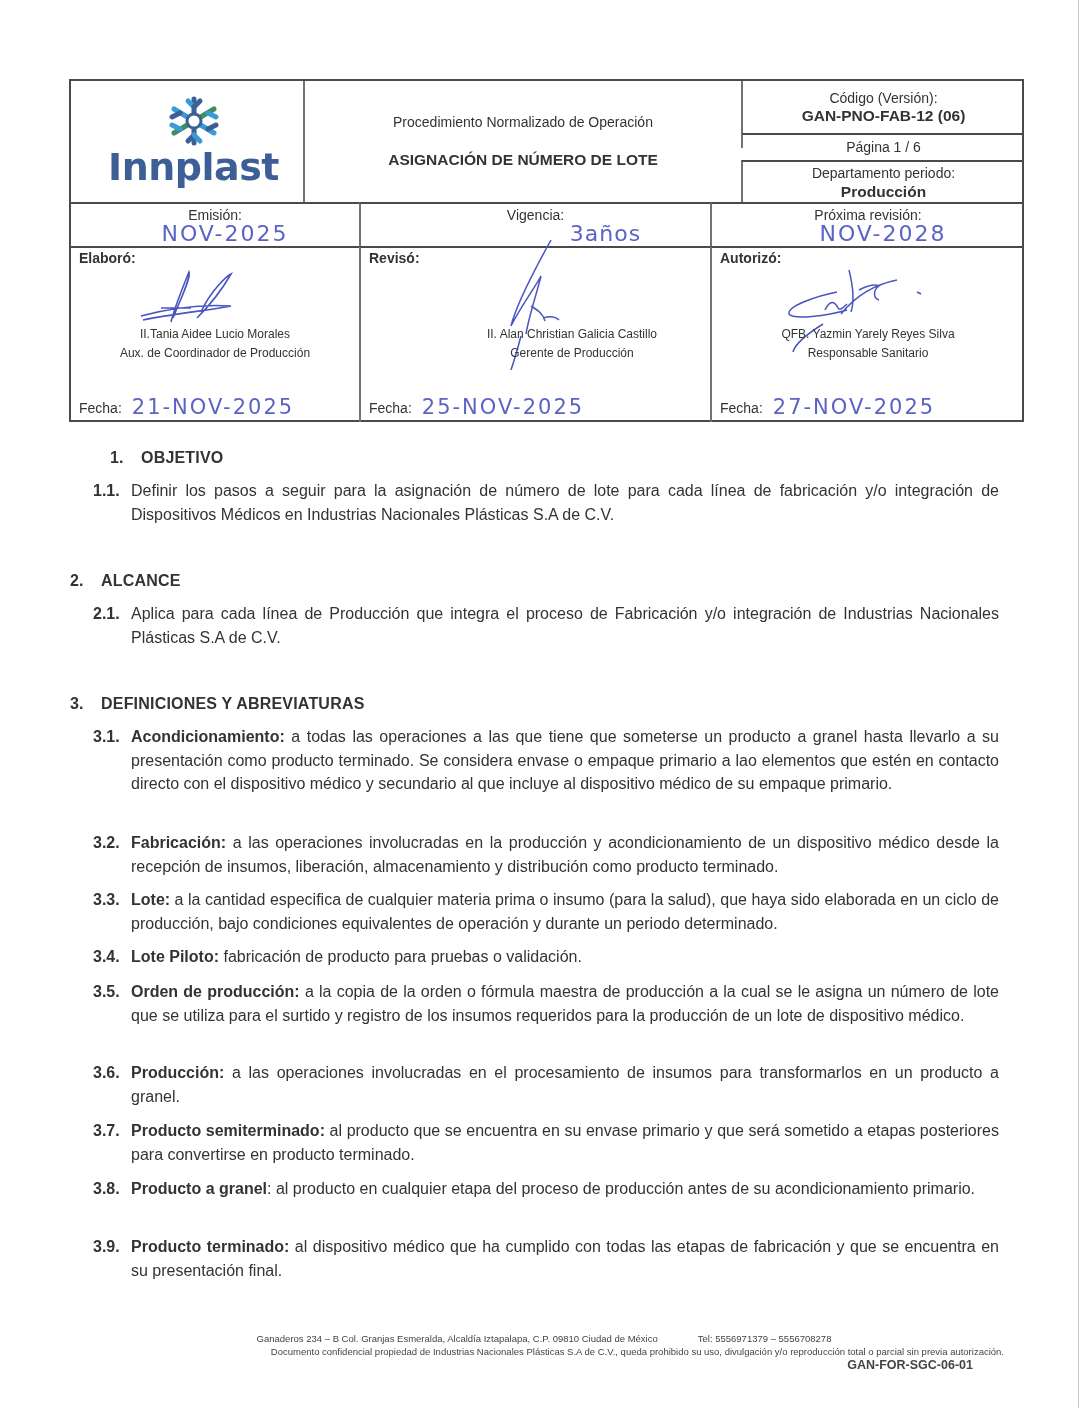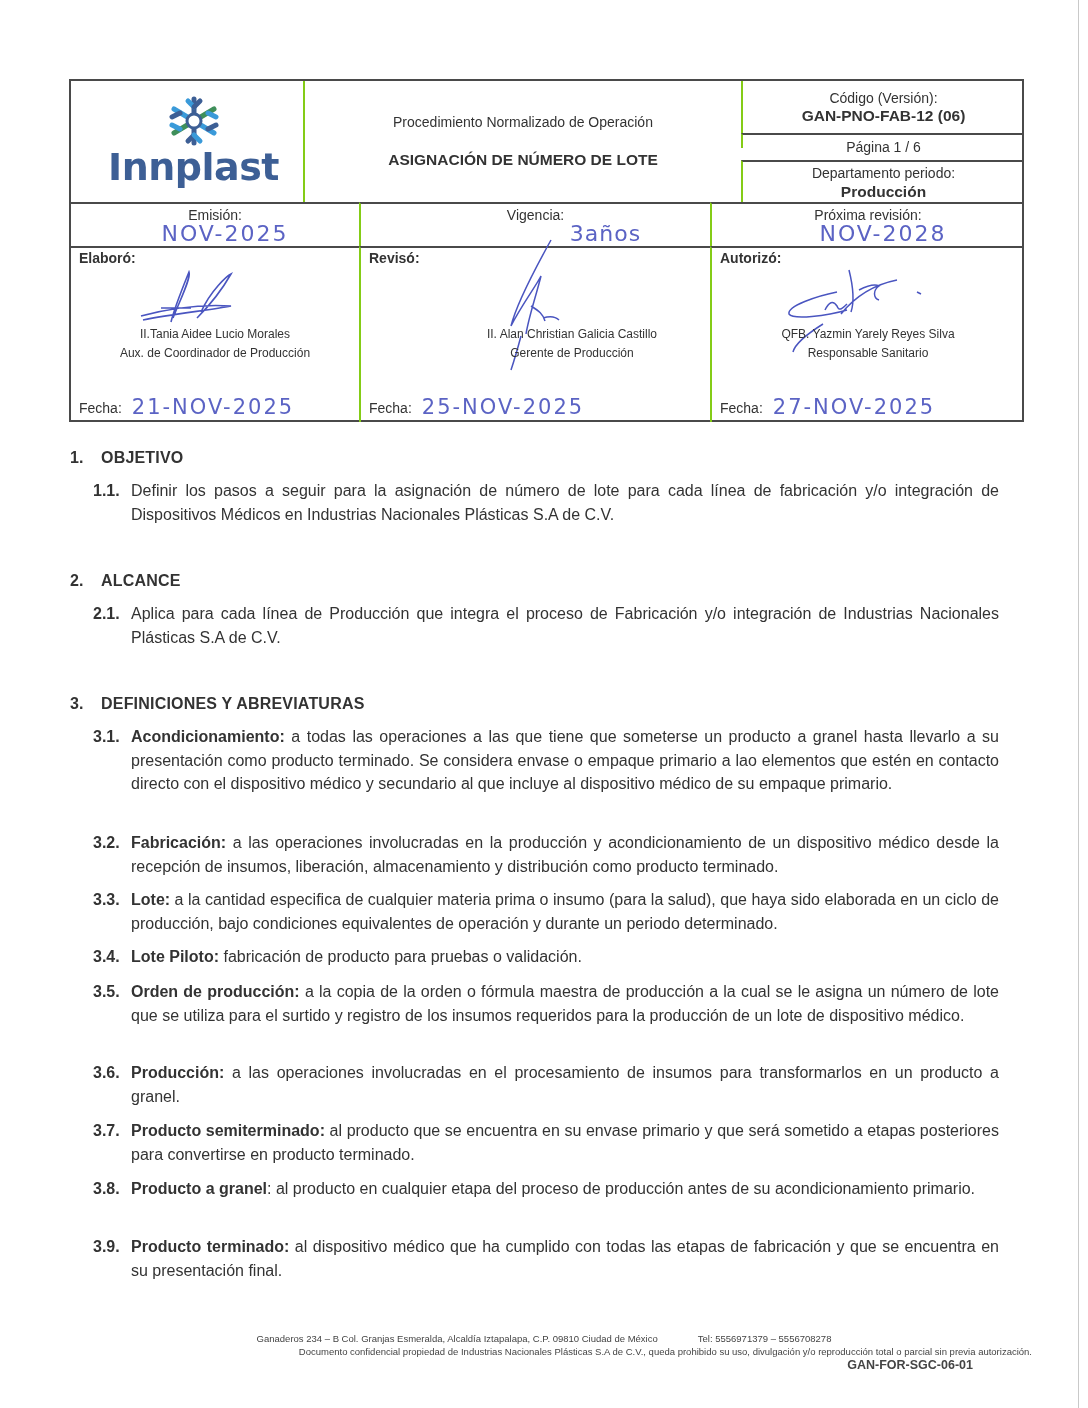--- a/index.html
+++ b/index.html
@@ -6,21 +6,21 @@
   body {
     width:1088px; height:1408px; background:#ffffff; position:relative; overflow:hidden;
     font-family:"Liberation Sans", sans-serif; color:#2a2a2a;
   }
   .scanline { position:absolute; left:1078px; top:0; width:1px; height:1408px; background:#c9c9c9; }
   .header-table {
     position:absolute; left:69px; top:79px; width:955px; height:343px;
     border:2px solid #4a4a4a; box-sizing:border-box;
   }
   .cell { position:absolute; box-sizing:border-box; }
-  .bl { border-left:2px solid #84cc16; }
+  .bl { border-left:2px solid #737373; }
   .bt { border-top:2px solid #4a4a4a; }
   .logo-cell { left:0; top:0; width:232px; height:121px; display:flex; flex-direction:column; align-items:center; justify-content:center;padding-left:13px; }
   .logo-text { font-family:"DejaVu Sans", sans-serif; font-weight:bold; font-size:38px; color:#3d5f95; letter-spacing:-0.5px; margin-top:-2px; }
   .title-cell { left:232px; top:0; width:438px; height:121px; text-align:center; }
   .proc-label { position:absolute; top:33px; width:100%; font-size:14px; color:#333; }
   .doc-title { position:absolute; top:70px; width:100%; font-size:15.5px; font-weight:bold; color:#333; }
   .code-cell { left:670px; top:0; width:283px; height:52px; text-align:center; padding-top:9px; }
   .code-label { font-size:14px; color:#333; line-height:17px; }
   .code-value { font-size:15.5px; font-weight:bold; color:#333; line-height:18px; }
   .page-cell { left:670px; top:52px; width:283px; height:15px; text-align:center; font-size:14px; line-height:25px; color:#333; }
@@ -39,21 +39,21 @@
   .signature { position:absolute; }
   .content { position:absolute; left:0; top:0; width:1088px; }
   .h1 { position:absolute; left:70px; font-size:16px; font-weight:bold; color:#333; letter-spacing:0.2px; }
   .h1 .num { display:inline-block; width:31px; }
   .item { position:absolute; left:93px; width:906px; font-size:16px; line-height:23.5px; color:#333; text-align:justify; }
   .item .num { position:absolute; left:0; font-weight:bold; }
   .item .txt { display:block; margin-left:38px; }
   .item b { font-weight:bold; }
   .footer { position:absolute; left:0; width:1088px; font-size:9.5px; color:#444; }
   .footer-addr { top:1333px; text-align:center; }
-  .footer-conf { top:1346px; text-align:right; padding-right:56px; box-sizing:border-box; }
+  .footer-conf { top:1346px; text-align:right; padding-right:84px; box-sizing:border-box; }
   .footer-code { top:1358px; text-align:right; padding-right:115px; box-sizing:border-box; font-size:12.5px; font-weight:bold; color:#444; }
 </style>
 </head>
 <body>
 
 <div class="scanline"></div>
 
 <div class="header-table">
   <div class="cell logo-cell">
     <svg width="72" height="52" viewBox="0 0 72 52">
@@ -141,21 +141,21 @@
       <div>Responsable Sanitario</div>
     </div>
     <div class="sig-date">
       <span>Fecha:</span><span class="hand">27-NOV-2025</span>
     </div>
   </div>
 </div>
 
 <div class="content">
 
-  <div class="h1" style="top:449px;">
+  <div class="h1" style="top:449px;margin-left:40px;">
     <span class="num">1.</span><span>OBJETIVO</span>
   </div>
   <div class="item" style="top:479px;">
     <span class="num">1.1.</span>
     <span class="txt">Definir los pasos a seguir para la asignación de número de lote para cada línea de fabricación y/o integración de Dispositivos Médicos en Industrias Nacionales Plásticas S.A de C.V.</span>
   </div>
 
   <div class="h1" style="top:572px;">
     <span class="num">2.</span><span>ALCANCE</span>
   </div>

